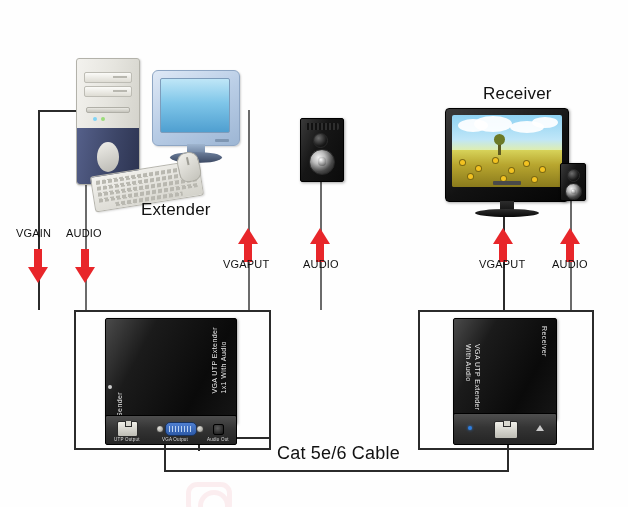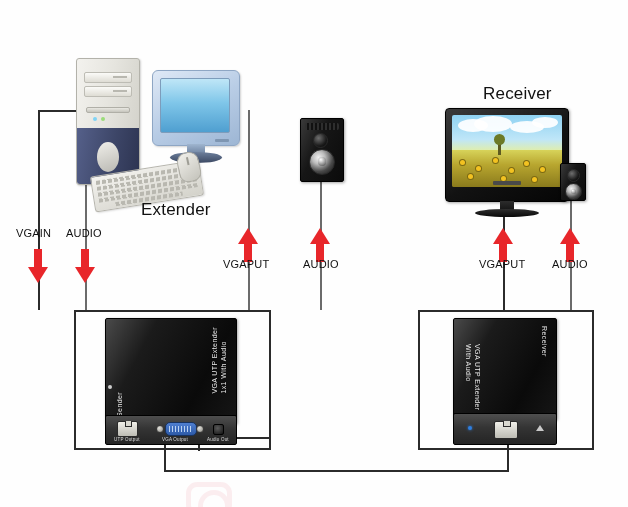--- a/index.html
+++ b/index.html
@@ -284,19 +284,20 @@
       </div>
       <div class="vtxt flip" style="right:8px;top:7px;">Receiver</div>
     </div>
     <div class="face" style="height:30px;">
       <div class="pwrled" style="left:14px;top:12px;"></div>
       <div class="rj45" style="left:40px;top:7px;width:22px;height:16px;"></div>
       <div class="tri" style="right:12px;top:11px;"></div>
     </div>
   </div>
 
+  <div class="lbl" style="left:277px;top:443px;font-size:18px;">Cat 5e/6 Cable</div>
 
   <div class="wm">
     <div class="sq"></div>
       <div class="ci"></div>
   </div>
 
 </div>
 
 </body></html>

